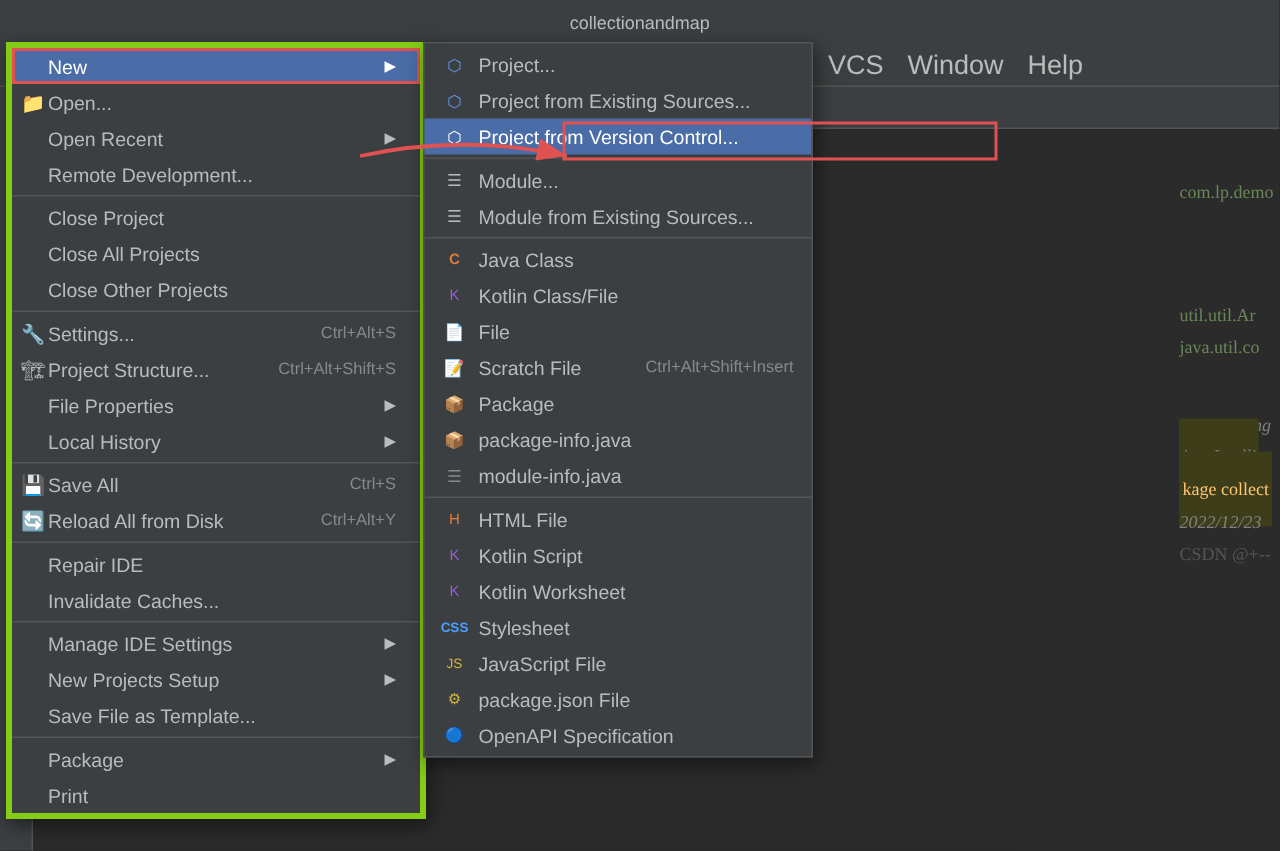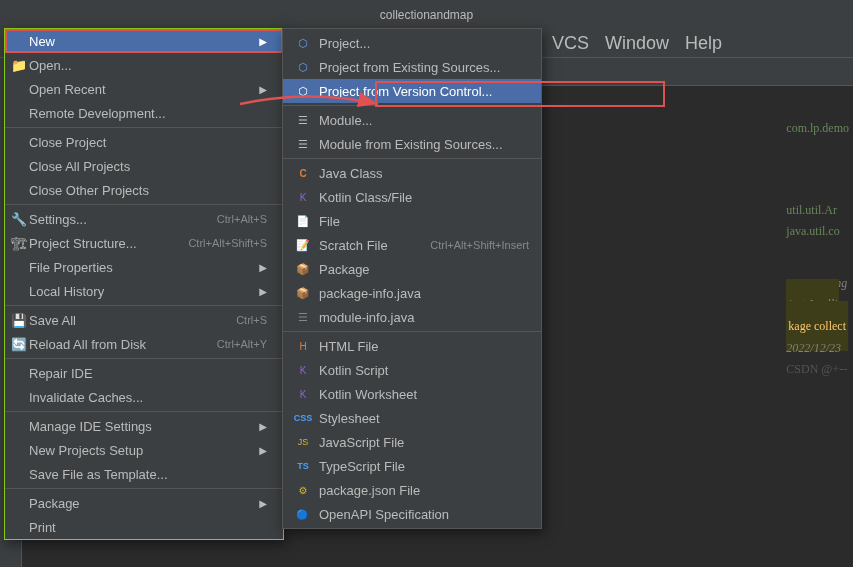--- a/index.html
+++ b/index.html
@@ -110,21 +110,21 @@
       bottom: 0;
       z-index: 10;
     }
 
     
     .file-menu {
       position: absolute;
       top: 0;
       left: 4px;
       background: #3c3f41;
-      border: 1px solid #84cc16;
+      border: 4px solid #84cc16;
       min-width: 280px;
       box-shadow: 2px 4px 12px rgba(0,0,0,0.5);
       z-index: 100;
     }
 
     .file-menu-item {
       display: flex;
       align-items: center;
       padding: 4px 16px 4px 24px;
       color: #bbbbbb;
@@ -490,24 +490,20 @@
     </div>
     <div class="new-item">
       <span class="item-icon" style="color:#4a9eff;font-size:9px;font-weight:bold;">CSS</span>
       <span>Stylesheet</span>
     </div>
     <div class="new-item">
       <span class="item-icon" style="color:#d4b43a;font-size:9px;font-weight:normal;">JS</span>
       <span>JavaScript File</span>
     </div>
     <div class="new-item">
-      <span class="item-icon" style="color:#4a9eff;font-size:9px;font-weight:bold;">TS</span>
-      <span>TypeScript File</span>
-    </div>
-    <div class="new-item">
       <span class="item-icon" style="color:#d4b43a;font-size:10px;">⚙</span>
       <span>package.json File</span>
     </div>
     <div class="new-item">
       <span class="item-icon" style="color:#4a9eff;font-size:10px;">🔵</span>
       <span>OpenAPI Specification</span>
     </div>
   </div>
 
   <div class="vcs-highlight"></div>

